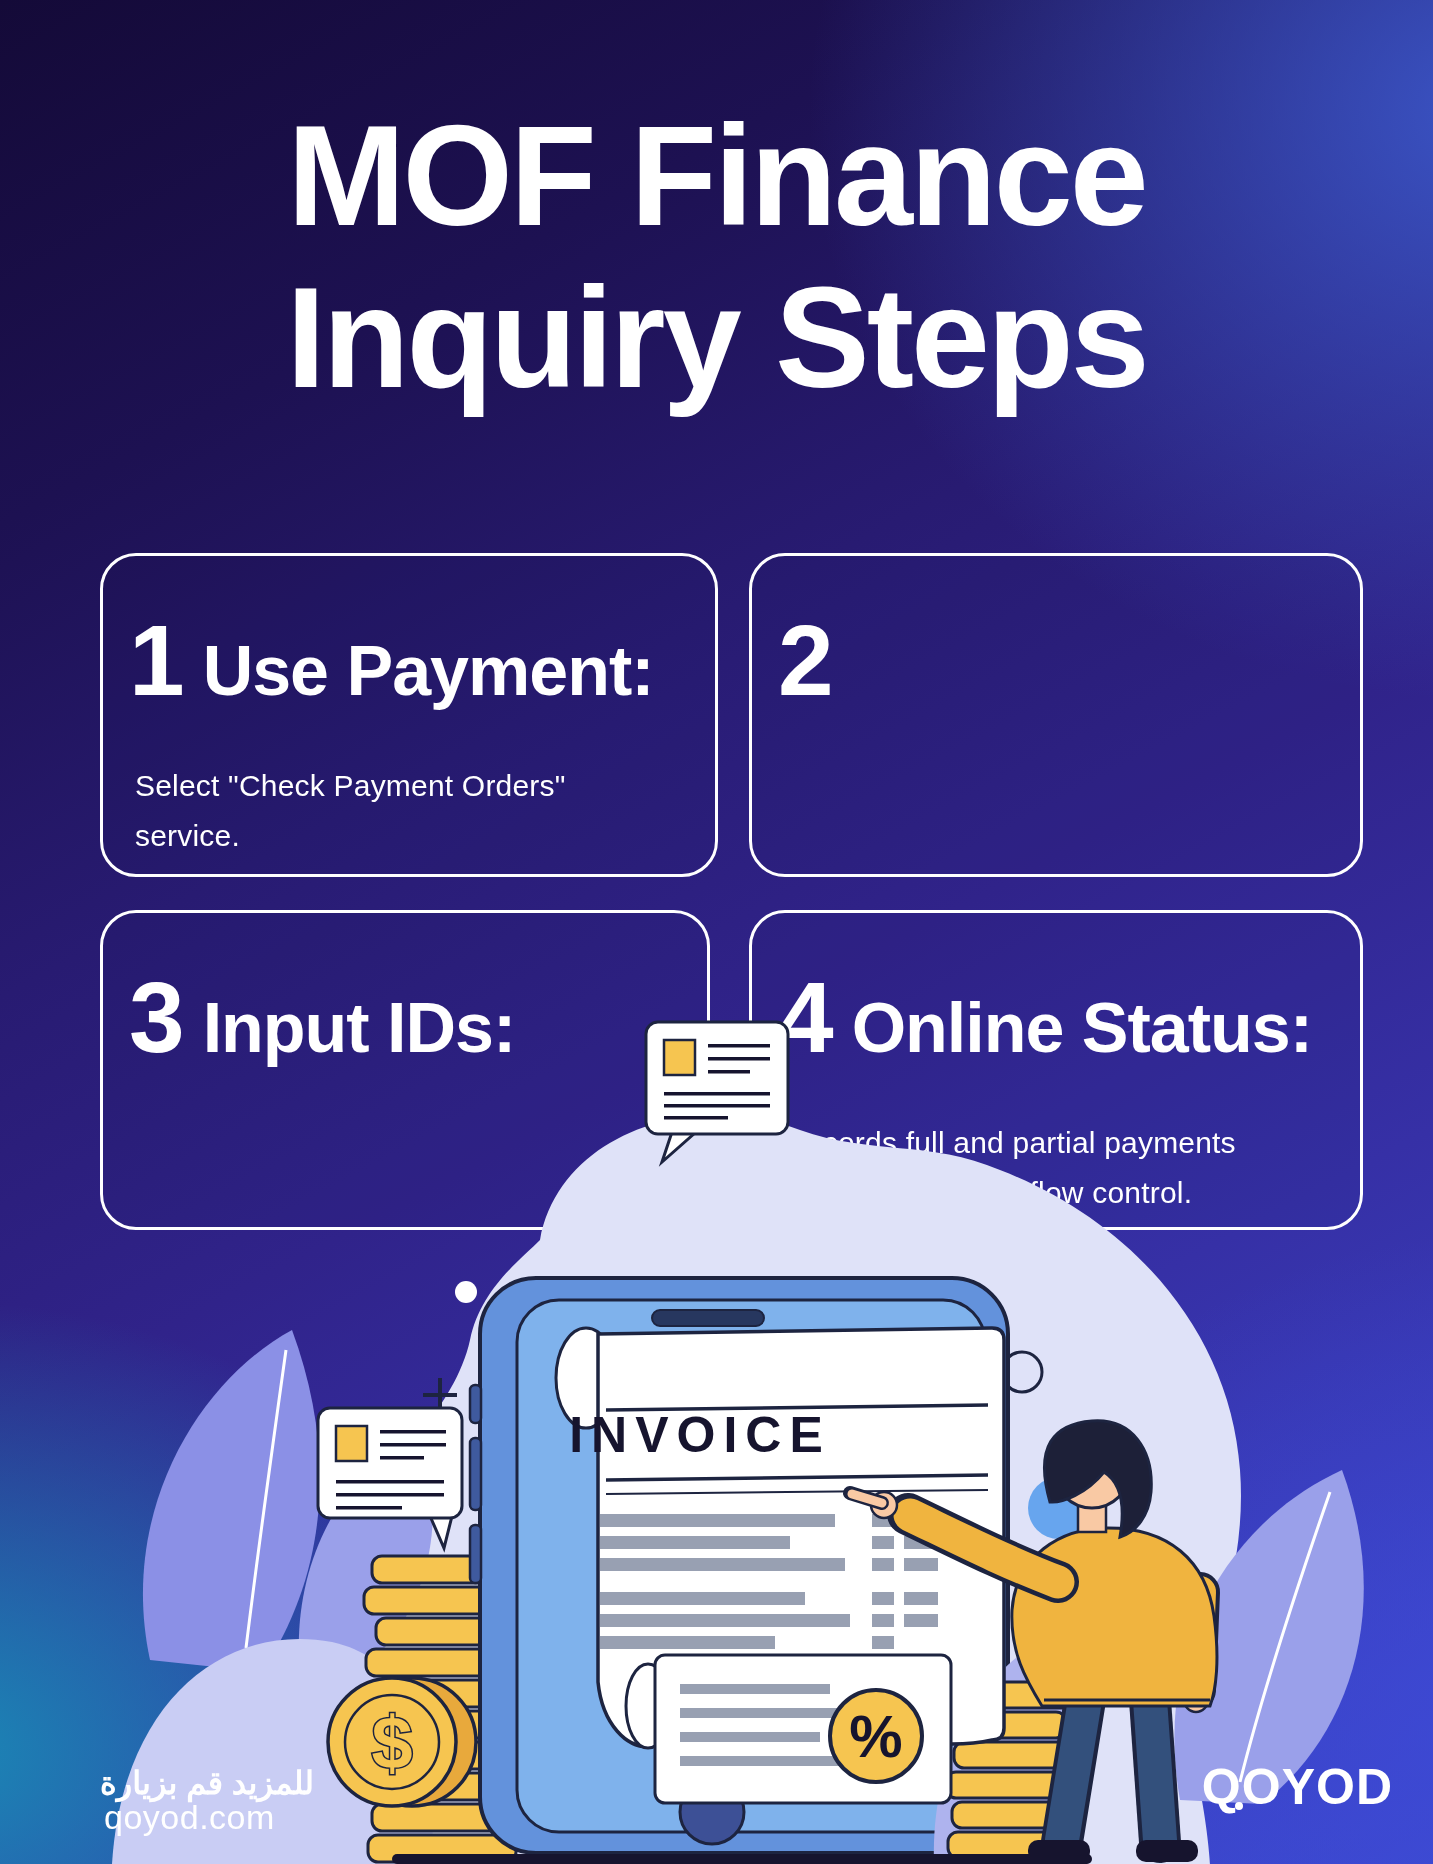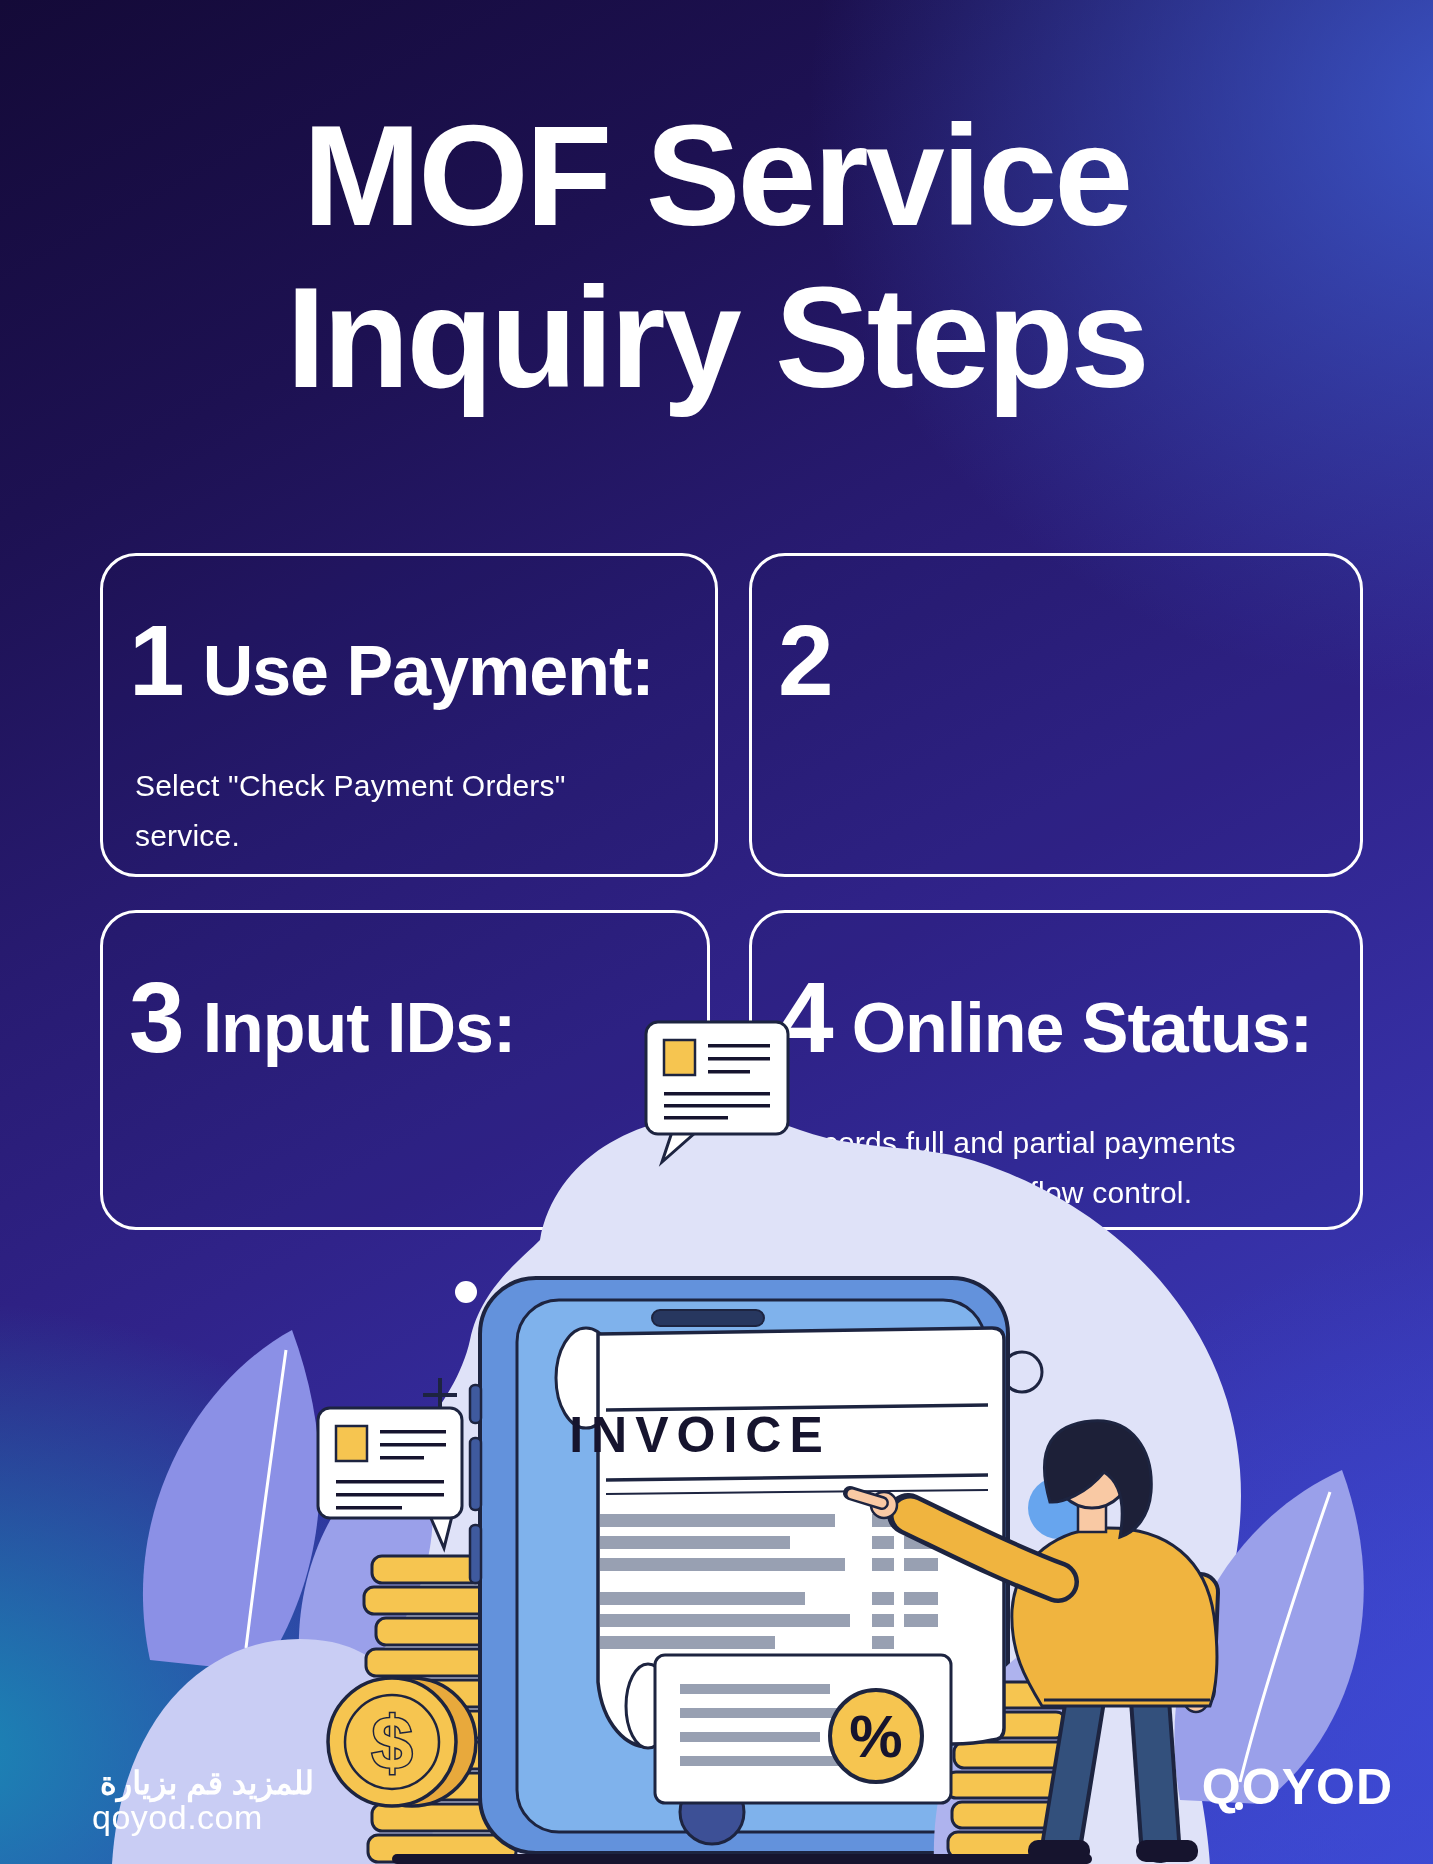--- a/index.html
+++ b/index.html
@@ -31,31 +31,31 @@
   #card2{left:749px;top:553px;width:614px;height:324px;}
   #card3{left:100px;top:910px;width:610px;height:320px;}
   #card4{left:749px;top:910px;width:614px;height:320px;}
   .card-inner{padding:54px 36px 0 26px;}
   .step-head{display:flex;align-items:baseline;gap:20px;font-weight:bold;}
   .step-num{font-size:100px;letter-spacing:-2px;line-height:100px;}
   .step-title{font-size:70px;letter-spacing:-1px;line-height:92px;}
   .step-body{margin:44px 0 0 6px;font-size:30px;line-height:50px;letter-spacing:0.2px;max-width:505px;}
   .illu{position:absolute;left:0;top:0;z-index:3;pointer-events:none;}
   .footer-visit{position:absolute;left:100px;top:1764px;font-size:32px;font-weight:bold;z-index:4;}
-  .footer-site{position:absolute;left:92px;top:1798px;font-size:34px;z-index:4;letter-spacing:0.5px;}
+  .footer-site{position:absolute;left:104px;top:1798px;font-size:34px;z-index:4;letter-spacing:0.5px;}
   .logo{position:absolute;right:40px;top:1758px;z-index:4;font-weight:bold;font-size:50px;letter-spacing:1px;}
   .logo .dot{position:absolute;left:33px;top:44px;width:8px;height:8px;border-radius:50%;background:#ffffff;}
 </style>
 </head>
 <body>
 
 <div class="canvas">
 
   <div class="title">
-    <div>MOF Service</div>
+    <div>MOF Finance</div>
     <div>Inquiry Steps</div>
   </div>
 
   <div class="card" id="card1">
     <div class="card-inner">
       <div class="step-head">
         <span class="step-num">1</span>
         <span class="step-title">Use Payment:</span>
       </div>
       <div class="step-body">Select "Check Payment Orders" service.</div>

